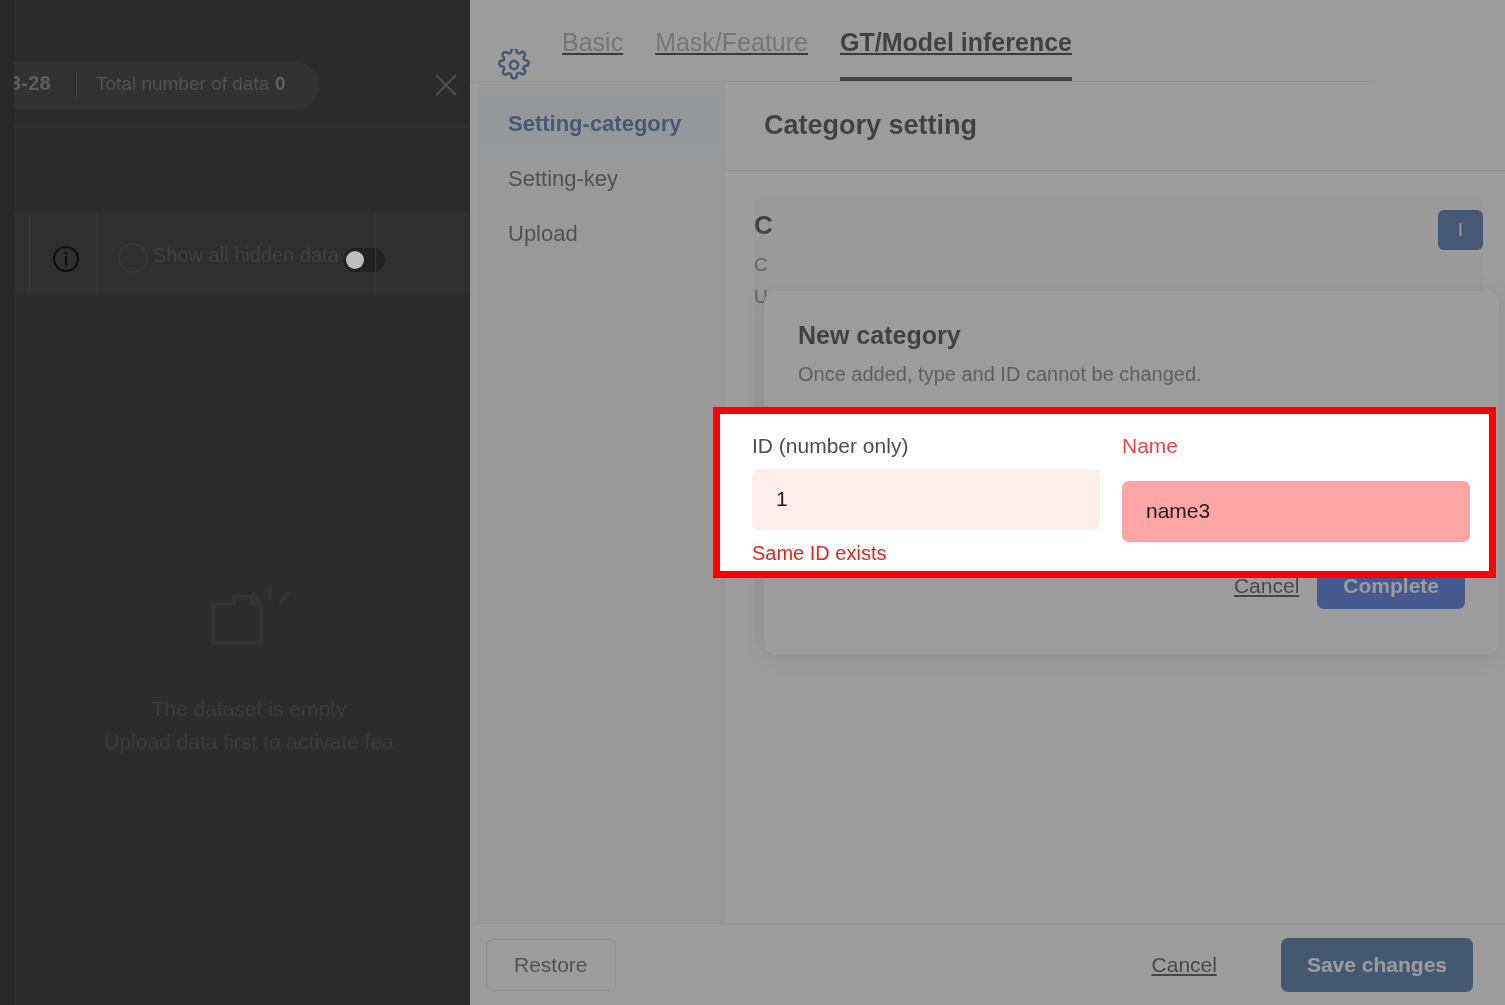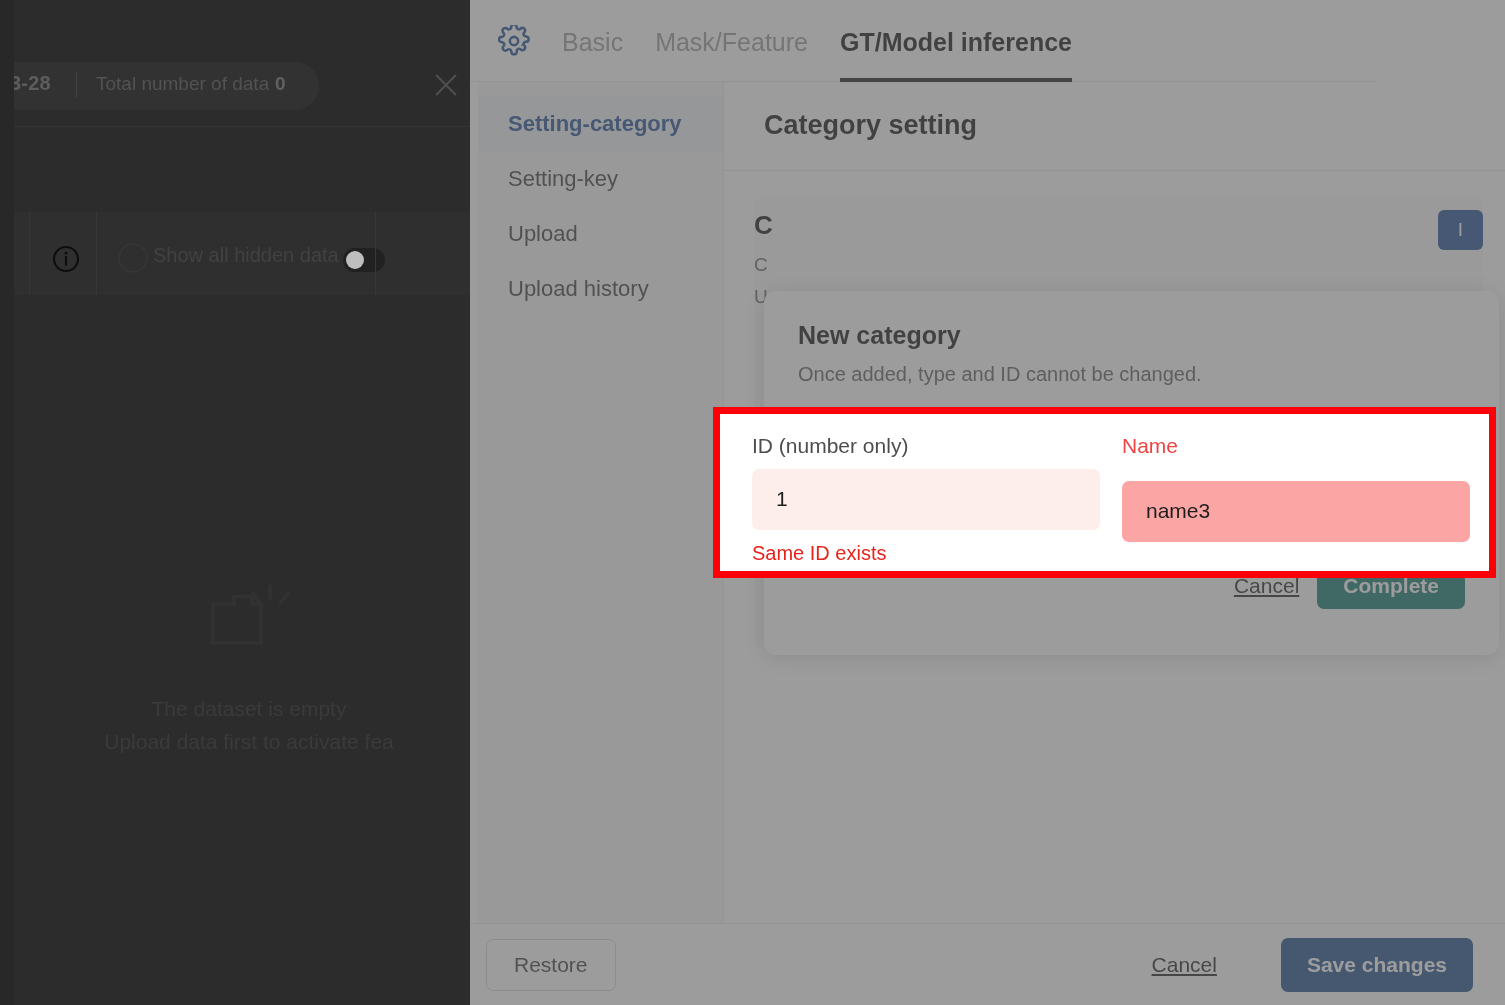--- a/index.html
+++ b/index.html
@@ -98,22 +98,23 @@
   .bg-empty-l2 { font-size: 21px; color: #434343; }
 
   
   .modal {
     position: absolute; left: 470px; top: 0;
     width: 1035px; height: 1005px;
     background: #ffffff;
   }
   .modal-tabs {
     position: absolute; left: 0; top: 0; width: 905px; height: 82px;
-    display: flex; align-items: center;
+    display: flex; align-items: flex-end;
     border-bottom: 1px solid #e6e6e6;
+    text-decoration: underline;
   }
   .gear-icon { margin-left: 28px; width: 32px; height: 32px; color: #1f4e93; }
   .gear-icon svg { width: 32px; height: 32px; display: block; }
   .tab {
     font-size: 25px; color: #9a9a9a; margin-left: 32px;
     position: relative; height: 82px; display: flex; align-items: center;
     padding-top: 4px;
   }
   .tab.active { color: #111; font-weight: bold; }
   .tab.active::after {
@@ -173,21 +174,21 @@
     border: 1px solid #dadada; border-radius: 6px;
   }
   .type-btn.sel { background: #141414; color: #fff; font-weight: bold; border-color: #141414; }
   .popup-actions {
     position: absolute; right: 34px; top: 272px;
     display: flex; align-items: center; gap: 18px;
   }
   .link-cancel { font-size: 21px; color: #1e1e1e; text-decoration: underline; }
   .complete-btn {
     padding: 11px 26px; font-size: 21px; font-weight: bold;
-    color: #ffffff; background: #0f766e; border-radius: 7px;
+    color: #ffffff; background: #1d4ed8; border-radius: 7px;
   }
   .modal-footer {
     position: absolute; left: 0; bottom: 0; width: 1035px; height: 82px;
     border-top: 1px solid #e6e6e6;
     display: flex; align-items: center;
   }
   .restore-btn {
     margin-left: 16px; padding: 13px 27px; font-size: 21px; color: #3c3c3c;
     background: #fff; border: 1px solid #d6d6d6; border-radius: 7px;
   }
@@ -290,21 +291,20 @@
       <div class="tab">Basic</div>
       <div class="tab">Mask/Feature</div>
       <div class="tab active">GT/Model inference</div>
     </div>
 
     <div class="modal-body">
       <div class="side-nav">
         <div class="side-item active">Setting-category</div>
         <div class="side-item">Setting-key</div>
         <div class="side-item">Upload</div>
-        <div class="side-item">Upload history</div>
       </div>
 
       <div class="content">
         <div class="content-title">Category setting</div>
         <div class="content-hr"></div>
 
         <div class="card">
           <div class="card-title">C</div>
           <div class="card-sub1">C</div>
           <div class="card-sub2">U</div>

